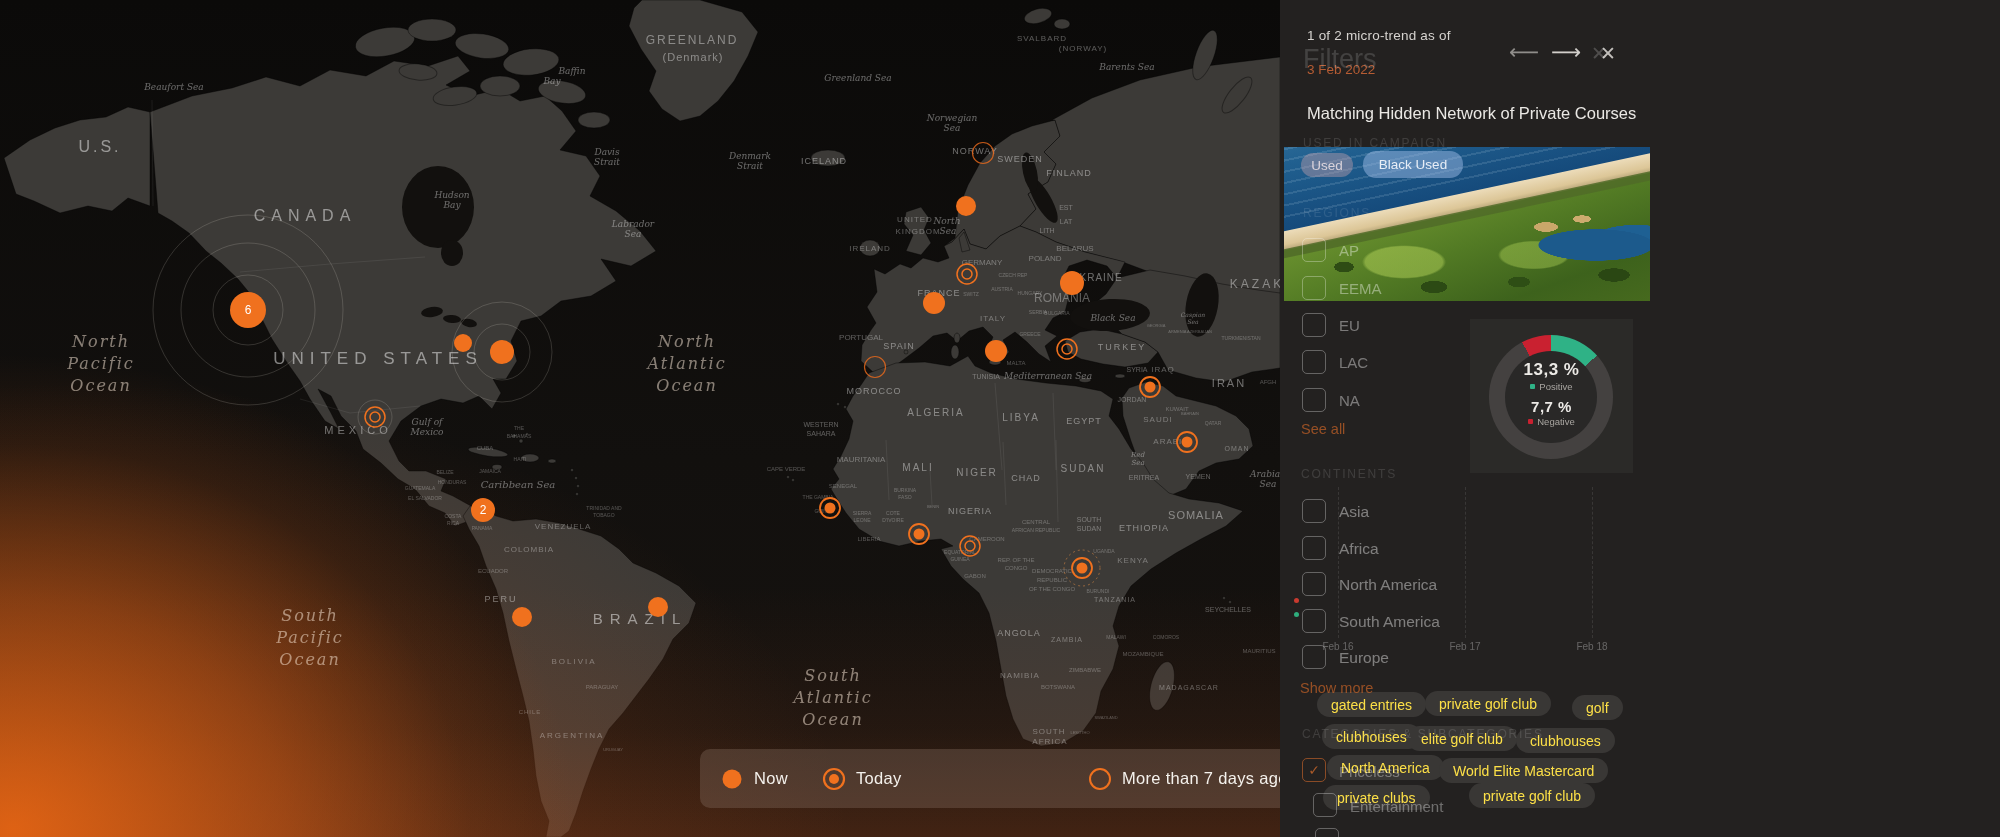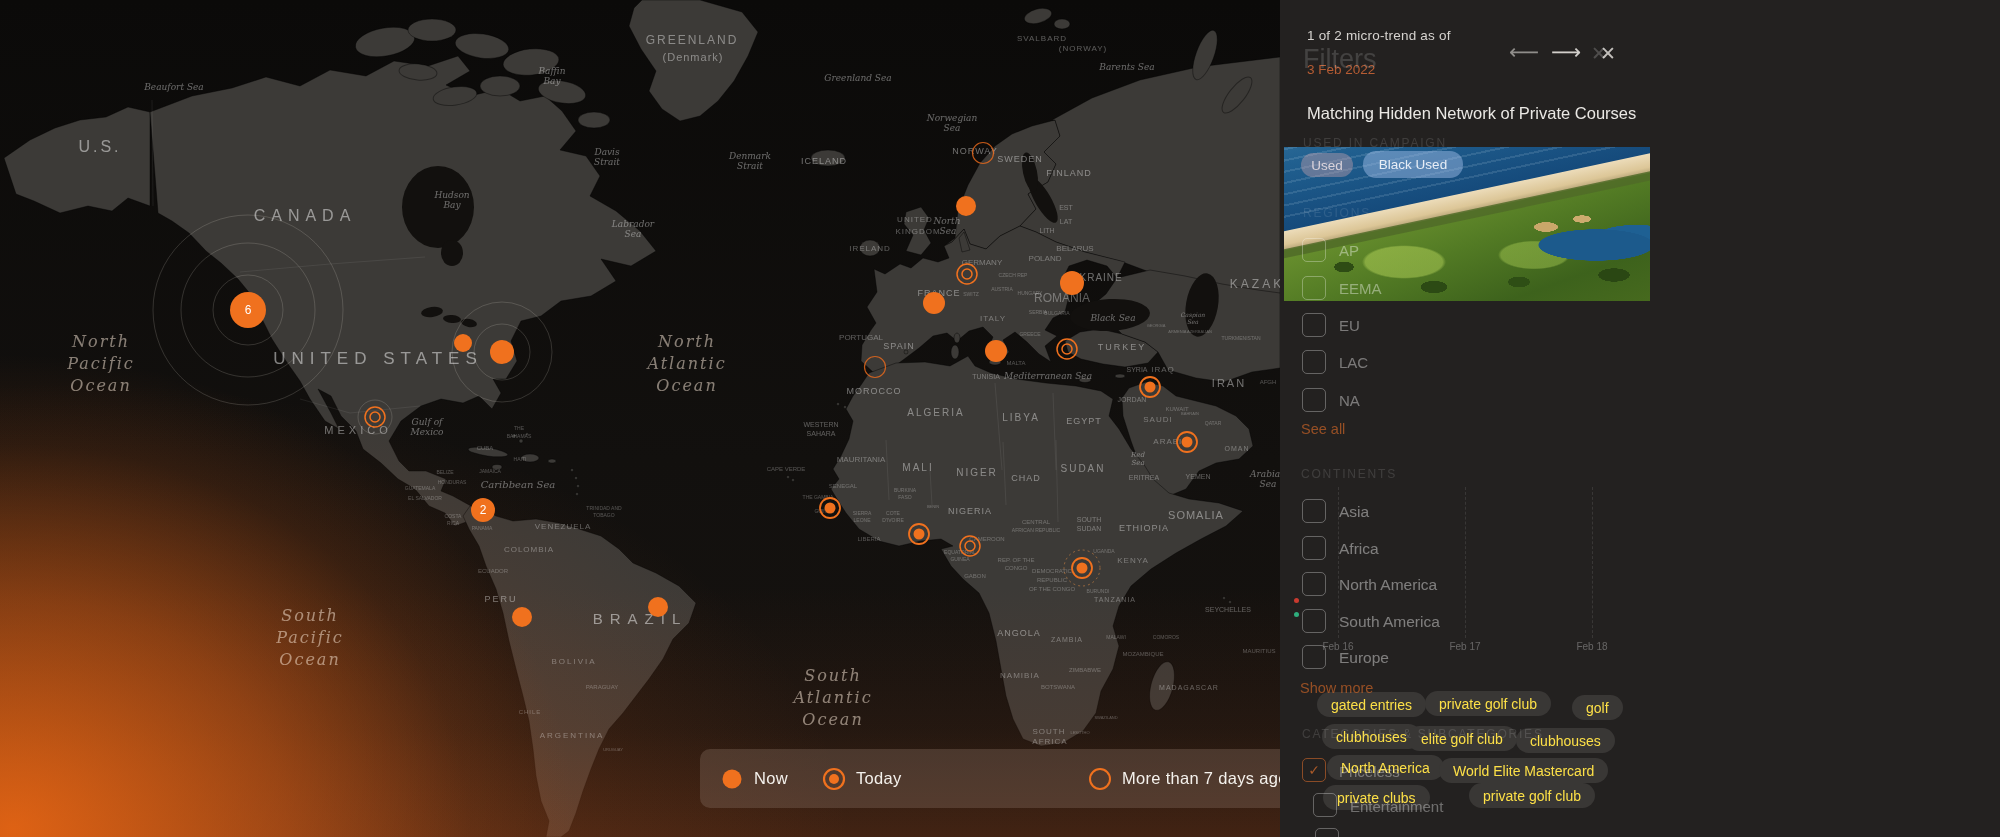--- a/index.html
+++ b/index.html
@@ -299,21 +299,21 @@
         <div class="clabel" style="left: 604px; top: 508px; font-size: 5px; letter-spacing: 0px; opacity: 0.27;">TRINIDAD AND</div>
         <div class="clabel" style="left: 604px; top: 515px; font-size: 5px; letter-spacing: 0px; opacity: 0.27;">TOBAGO</div>
         <div class="clabel" style="left: 482px; top: 528px; font-size: 5px; letter-spacing: 0px; opacity: 0.27;">PANAMA</div>
         <div class="clabel" style="left: 453px; top: 516px; font-size: 5px; letter-spacing: 0px; opacity: 0.27;">COSTA</div>
         <div class="clabel" style="left: 453px; top: 523px; font-size: 5px; letter-spacing: 0px; opacity: 0.27;">RICA</div>
         <div class="clabel" style="left: 425px; top: 498px; font-size: 5px; letter-spacing: 0px; opacity: 0.27;">EL SALVADOR</div>
         <div class="clabel" style="left: 452px; top: 482px; font-size: 5px; letter-spacing: 0px; opacity: 0.27;">HONDURAS</div>
         <div class="clabel" style="left: 445px; top: 472px; font-size: 5px; letter-spacing: 0px; opacity: 0.27;">BELIZE</div>
         <div class="clabel" style="left: 420px; top: 488px; font-size: 5px; letter-spacing: 0px; opacity: 0.27;">GUATEMALA</div>
         <div class="slabel" style="left: 174px; top: 87px; font-size: 9px;">Beaufort Sea</div>
-        <div class="slabel" style="left: 552px; top: 71px; font-size: 9px;">Baffin</div>
+        <div class="slabel" style="left: 572px; top: 71px; font-size: 9px;">Baffin</div>
         <div class="slabel" style="left: 552px; top: 81px; font-size: 9px;">Bay</div>
         <div class="slabel" style="left: 607px; top: 152px; font-size: 9px;">Davis</div>
         <div class="slabel" style="left: 607px; top: 162px; font-size: 9px;">Strait</div>
         <div class="slabel" style="left: 452px; top: 195px; font-size: 9px;">Hudson</div>
         <div class="slabel" style="left: 452px; top: 205px; font-size: 9px;">Bay</div>
         <div class="slabel" style="left: 633px; top: 224px; font-size: 9px;">Labrador</div>
         <div class="slabel" style="left: 633px; top: 234px; font-size: 9px;">Sea</div>
         <div class="slabel" style="left: 858px; top: 78px; font-size: 9px;">Greenland Sea</div>
         <div class="slabel" style="left: 1127px; top: 67px; font-size: 9px;">Barents Sea</div>
         <div class="slabel" style="left: 750px; top: 156px; font-size: 9px;">Denmark</div>
@@ -428,20 +428,36 @@
       <div class="ptitle">Matching Hidden Network of Private Courses</div>
 
       <div id="golf">
         <div class="sea-band"></div>
         <div class="wave-tex"></div>
         <div class="beach-band"></div>
         <div class="dune-band"></div>
       </div>
 
 
+      <div class="statcard" style="left:190px;width:163px;">
+        <div class="donut" id="donut2" style="left: 19px; top: 16px; width: 124px; height: 124px; background: conic-gradient(from -27.72deg, rgb(201, 33, 48) 0deg, rgb(201, 33, 48) 7.7%, rgb(47, 178, 134) 7.7%, rgb(47, 178, 134) 21%, rgb(68, 65, 64) 21%, rgb(68, 65, 64) 100%);"></div>
+        <div class="donut-hole" style="left:35px;top:32px;width:92px;height:92px;"></div>
+        <div class="donut-center">
+          <div class="dval">13,3 %</div>
+          <div class="dleg">
+            <span class="dot" id="posdot" style="background: rgb(47, 178, 134);"></span>
+            <span>Positive</span>
+          </div>
+          <div class="dval" style="font-size:15px;">7,7  %</div>
+          <div class="dleg">
+            <span class="dot" id="negdot" style="background: rgb(201, 33, 48);"></span>
+            <span>Negative</span>
+          </div>
+        </div>
+      </div>
 
       <div id="trendghost">
           <div class="gridline" style="left: 58px;"></div>
           <div class="tick" style="left: 58px;">Feb 16</div>
           <div class="gridline" style="left: 185px;"></div>
           <div class="tick" style="left: 185px;">Feb 17</div>
           <div class="gridline" style="left: 312px;"></div>
           <div class="tick" style="left: 312px;">Feb 18</div>
           <div class="tdot" style="left: 14px; top: 598px; background: rgb(201, 58, 47);"></div>
           <div class="tdot" style="left: 14px; top: 612px; background: rgb(47, 174, 125);"></div>

